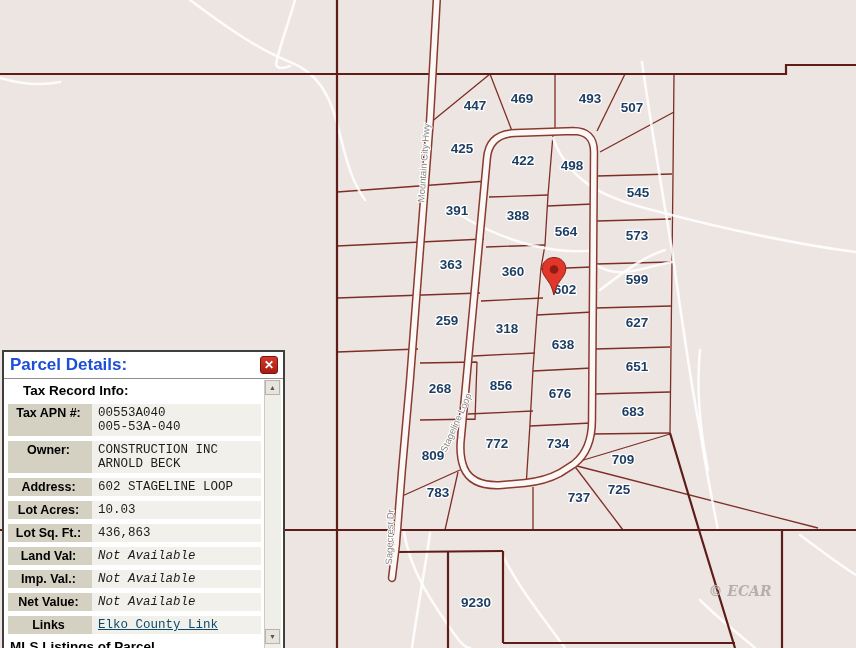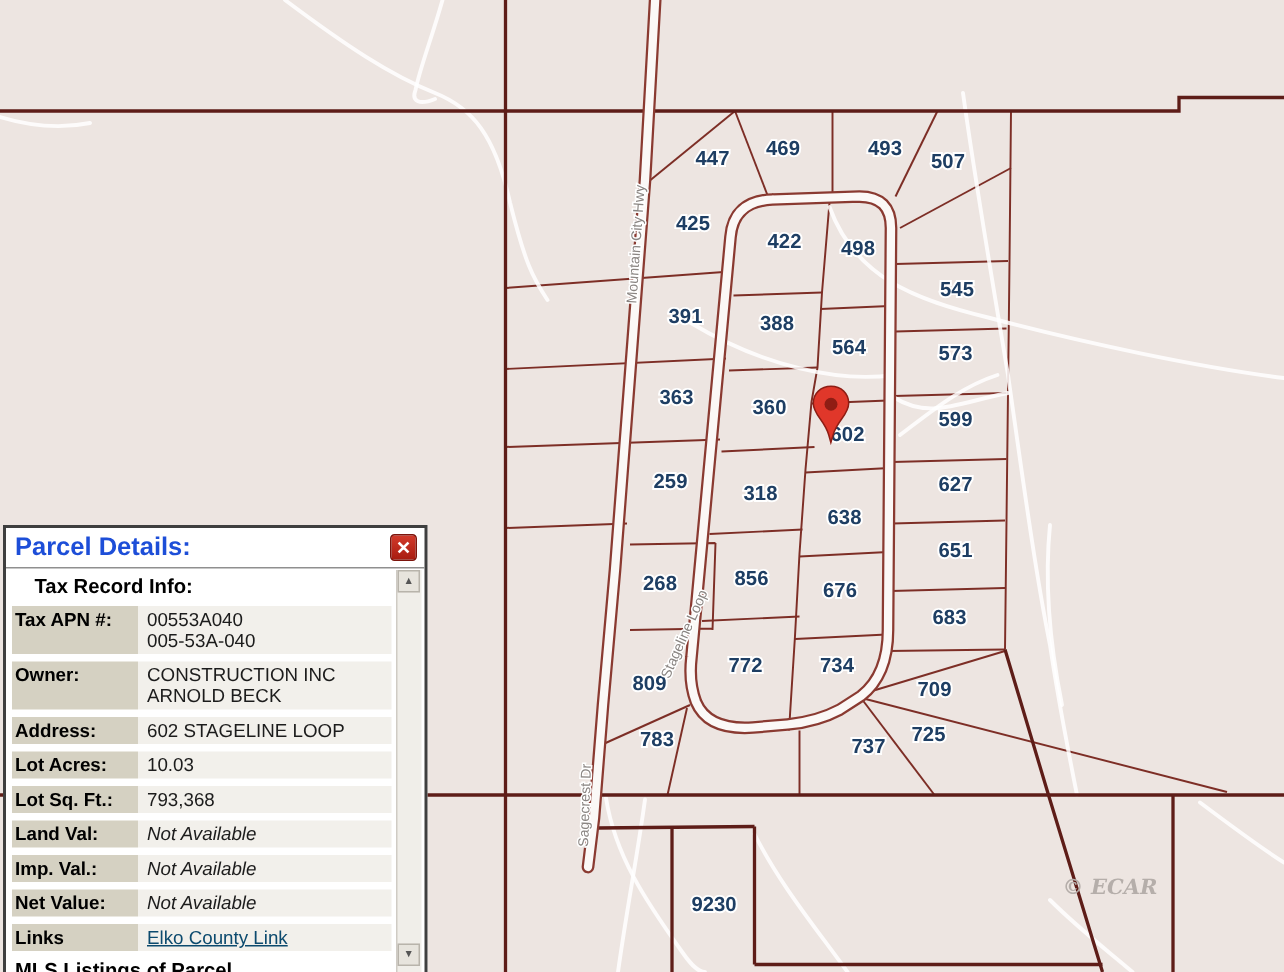--- a/index.html
+++ b/index.html
@@ -14,22 +14,22 @@
   .rdlabel{font-family:"Liberation Sans",sans-serif;font-size:9.5px;fill:#8A8582;stroke:#ffffff;stroke-width:2px;paint-order:stroke;text-anchor:middle;}
   .wmark{font-family:"DejaVu Serif",serif;font-style:italic;font-weight:bold;font-size:14px;fill:#B5AEAA;text-anchor:middle;}
 
   .panel{position:absolute;left:2px;top:350px;width:283px;height:312px;background:#fff;border:2px solid #3F3F3F;box-sizing:border-box;}
   .panel-header{position:relative;height:26px;border-bottom:1px solid #8F8F8F;}
   .panel-title{position:absolute;left:6px;top:3px;font-size:17px;font-weight:bold;color:#1d4ed8;}
   .close-btn{position:absolute;right:5px;top:4px;width:18px;height:18px;background:linear-gradient(#D23A2B,#A81C10);border:1px solid #7C140C;border-radius:3px;color:#fff;font-weight:bold;font-size:12px;line-height:15px;text-align:center;padding:0;cursor:pointer;font-family:"Liberation Sans",sans-serif;}
   .panel-body{position:absolute;left:4px;top:30px;right:22px;}
   .section-title{font-weight:bold;font-size:13.5px;color:#000;margin:1px 0 6px 15px;}
   .row{display:flex;margin-bottom:5px;}
-  .rlabel{flex:0 0 84px;width:84px;background:#D5D1C2;font-weight:bold;font-size:12.5px;line-height:14px;text-align:left;padding:2px 5px 2px 2px;box-sizing:border-box;color:#000;}
-  .rvalue{flex:1;background:#F2F0EB;font-size:12.5px;line-height:14px;padding:2px 0 2px 6px;color:#1C1C1C;}
+  .rlabel{flex:0 0 84px;width:84px;background:#D5D1C2;font-weight:bold;font-size:12.5px;line-height:14px;text-align:center;padding:2px 5px 2px 2px;box-sizing:border-box;color:#000;}
+  .rvalue{flex:1;background:#F2F0EB;font-size:12.5px;line-height:14px;padding:2px 0 2px 6px;color:#1C1C1C;font-family:Liberation Mono, monospace;}
   .rvalue.italic{font-style:italic;}
   a.rlink{color:#0c4a6e;text-decoration:underline;}
   .footer-text{font-weight:bold;font-size:13.5px;color:#000;margin-top:4px;margin-left:2px;}
   .scrollbar{position:absolute;top:28px;right:2px;bottom:0;width:16px;background:#F0EEE9;border-left:1px solid #CFCBC4;}
   .sb-btn{position:absolute;left:0;width:15px;height:15px;background:#E7E4DD;border:1px solid #B8B4AB;color:#555;font-size:7px;line-height:13px;text-align:center;box-sizing:border-box;cursor:pointer;}
   .sb-up{top:0;}
   .sb-down{top:249px;}
 </style>
 </head>
 <body>
@@ -194,21 +194,21 @@
           </div>
           <div class="row">
             <div class="rlabel">Lot Acres:</div>
             <div class="rvalue">
               <div>10.03</div>
             </div>
           </div>
           <div class="row">
             <div class="rlabel">Lot Sq. Ft.:</div>
             <div class="rvalue">
-              <div>793,368</div>
+              <div>436,863</div>
             </div>
           </div>
           <div class="row">
             <div class="rlabel">Land Val:</div>
             <div class="rvalue italic">
               <div>Not Available</div>
             </div>
           </div>
           <div class="row">
             <div class="rlabel">Imp. Val.:</div>

